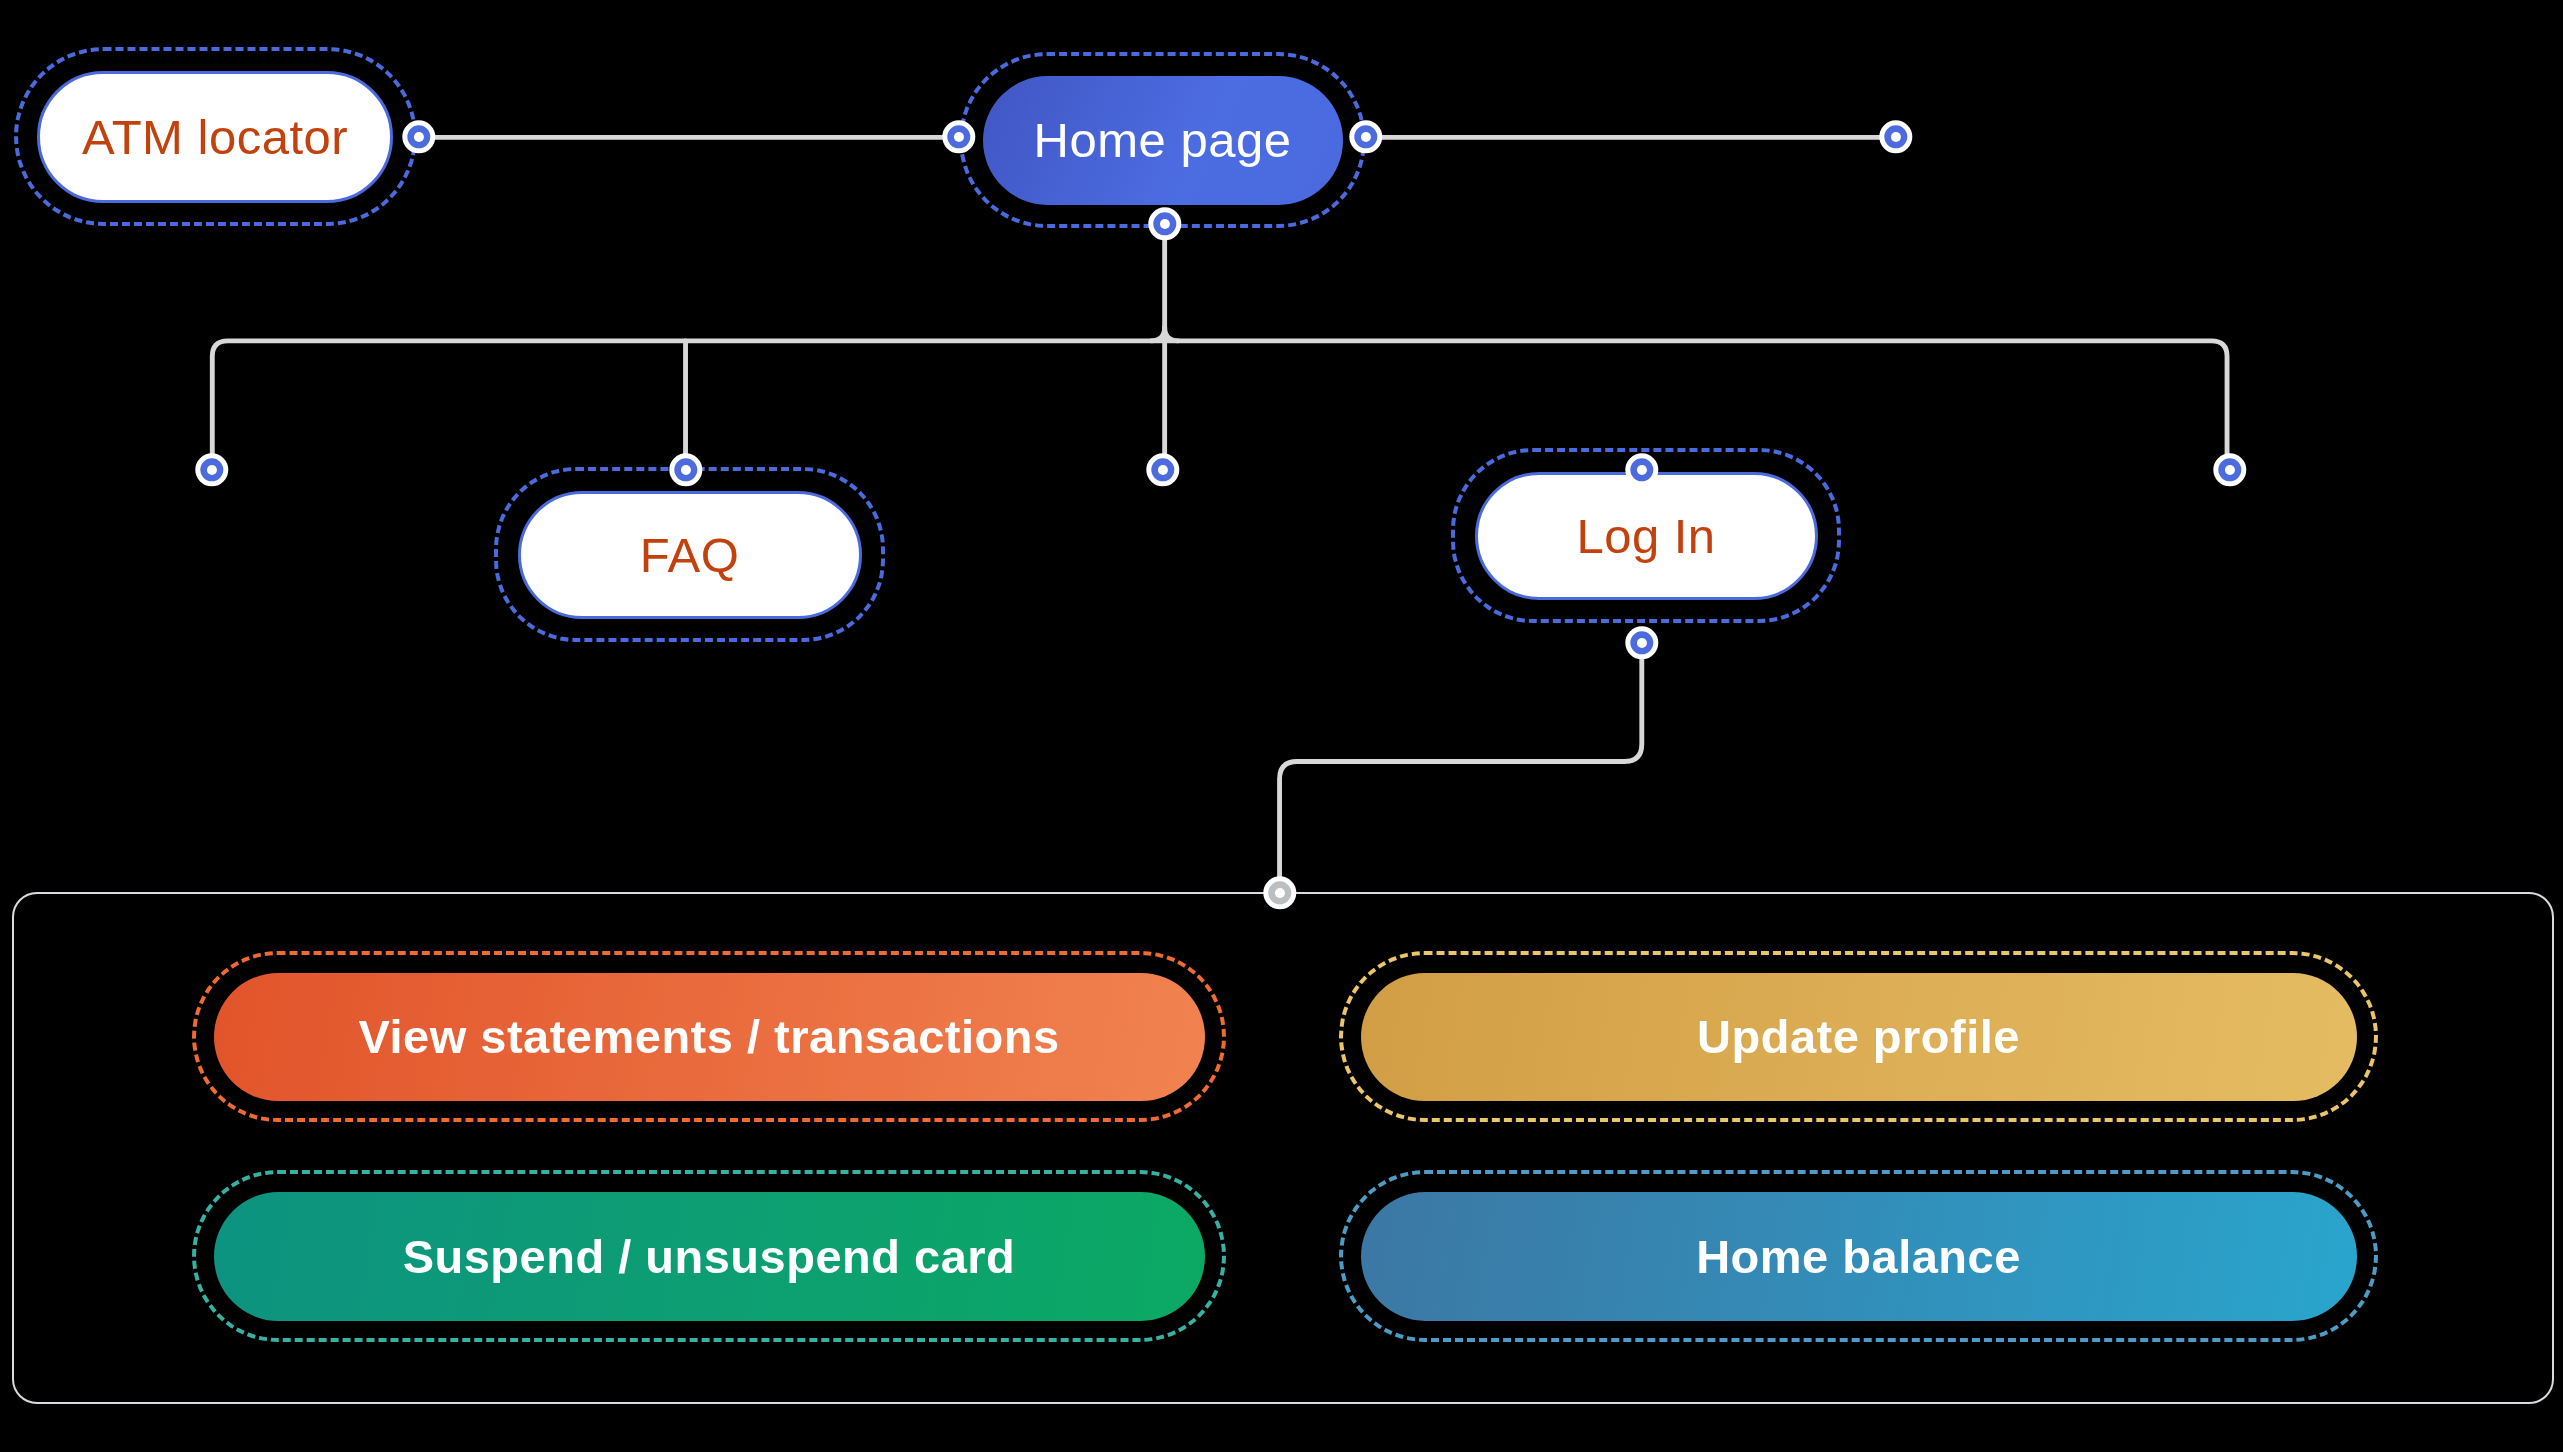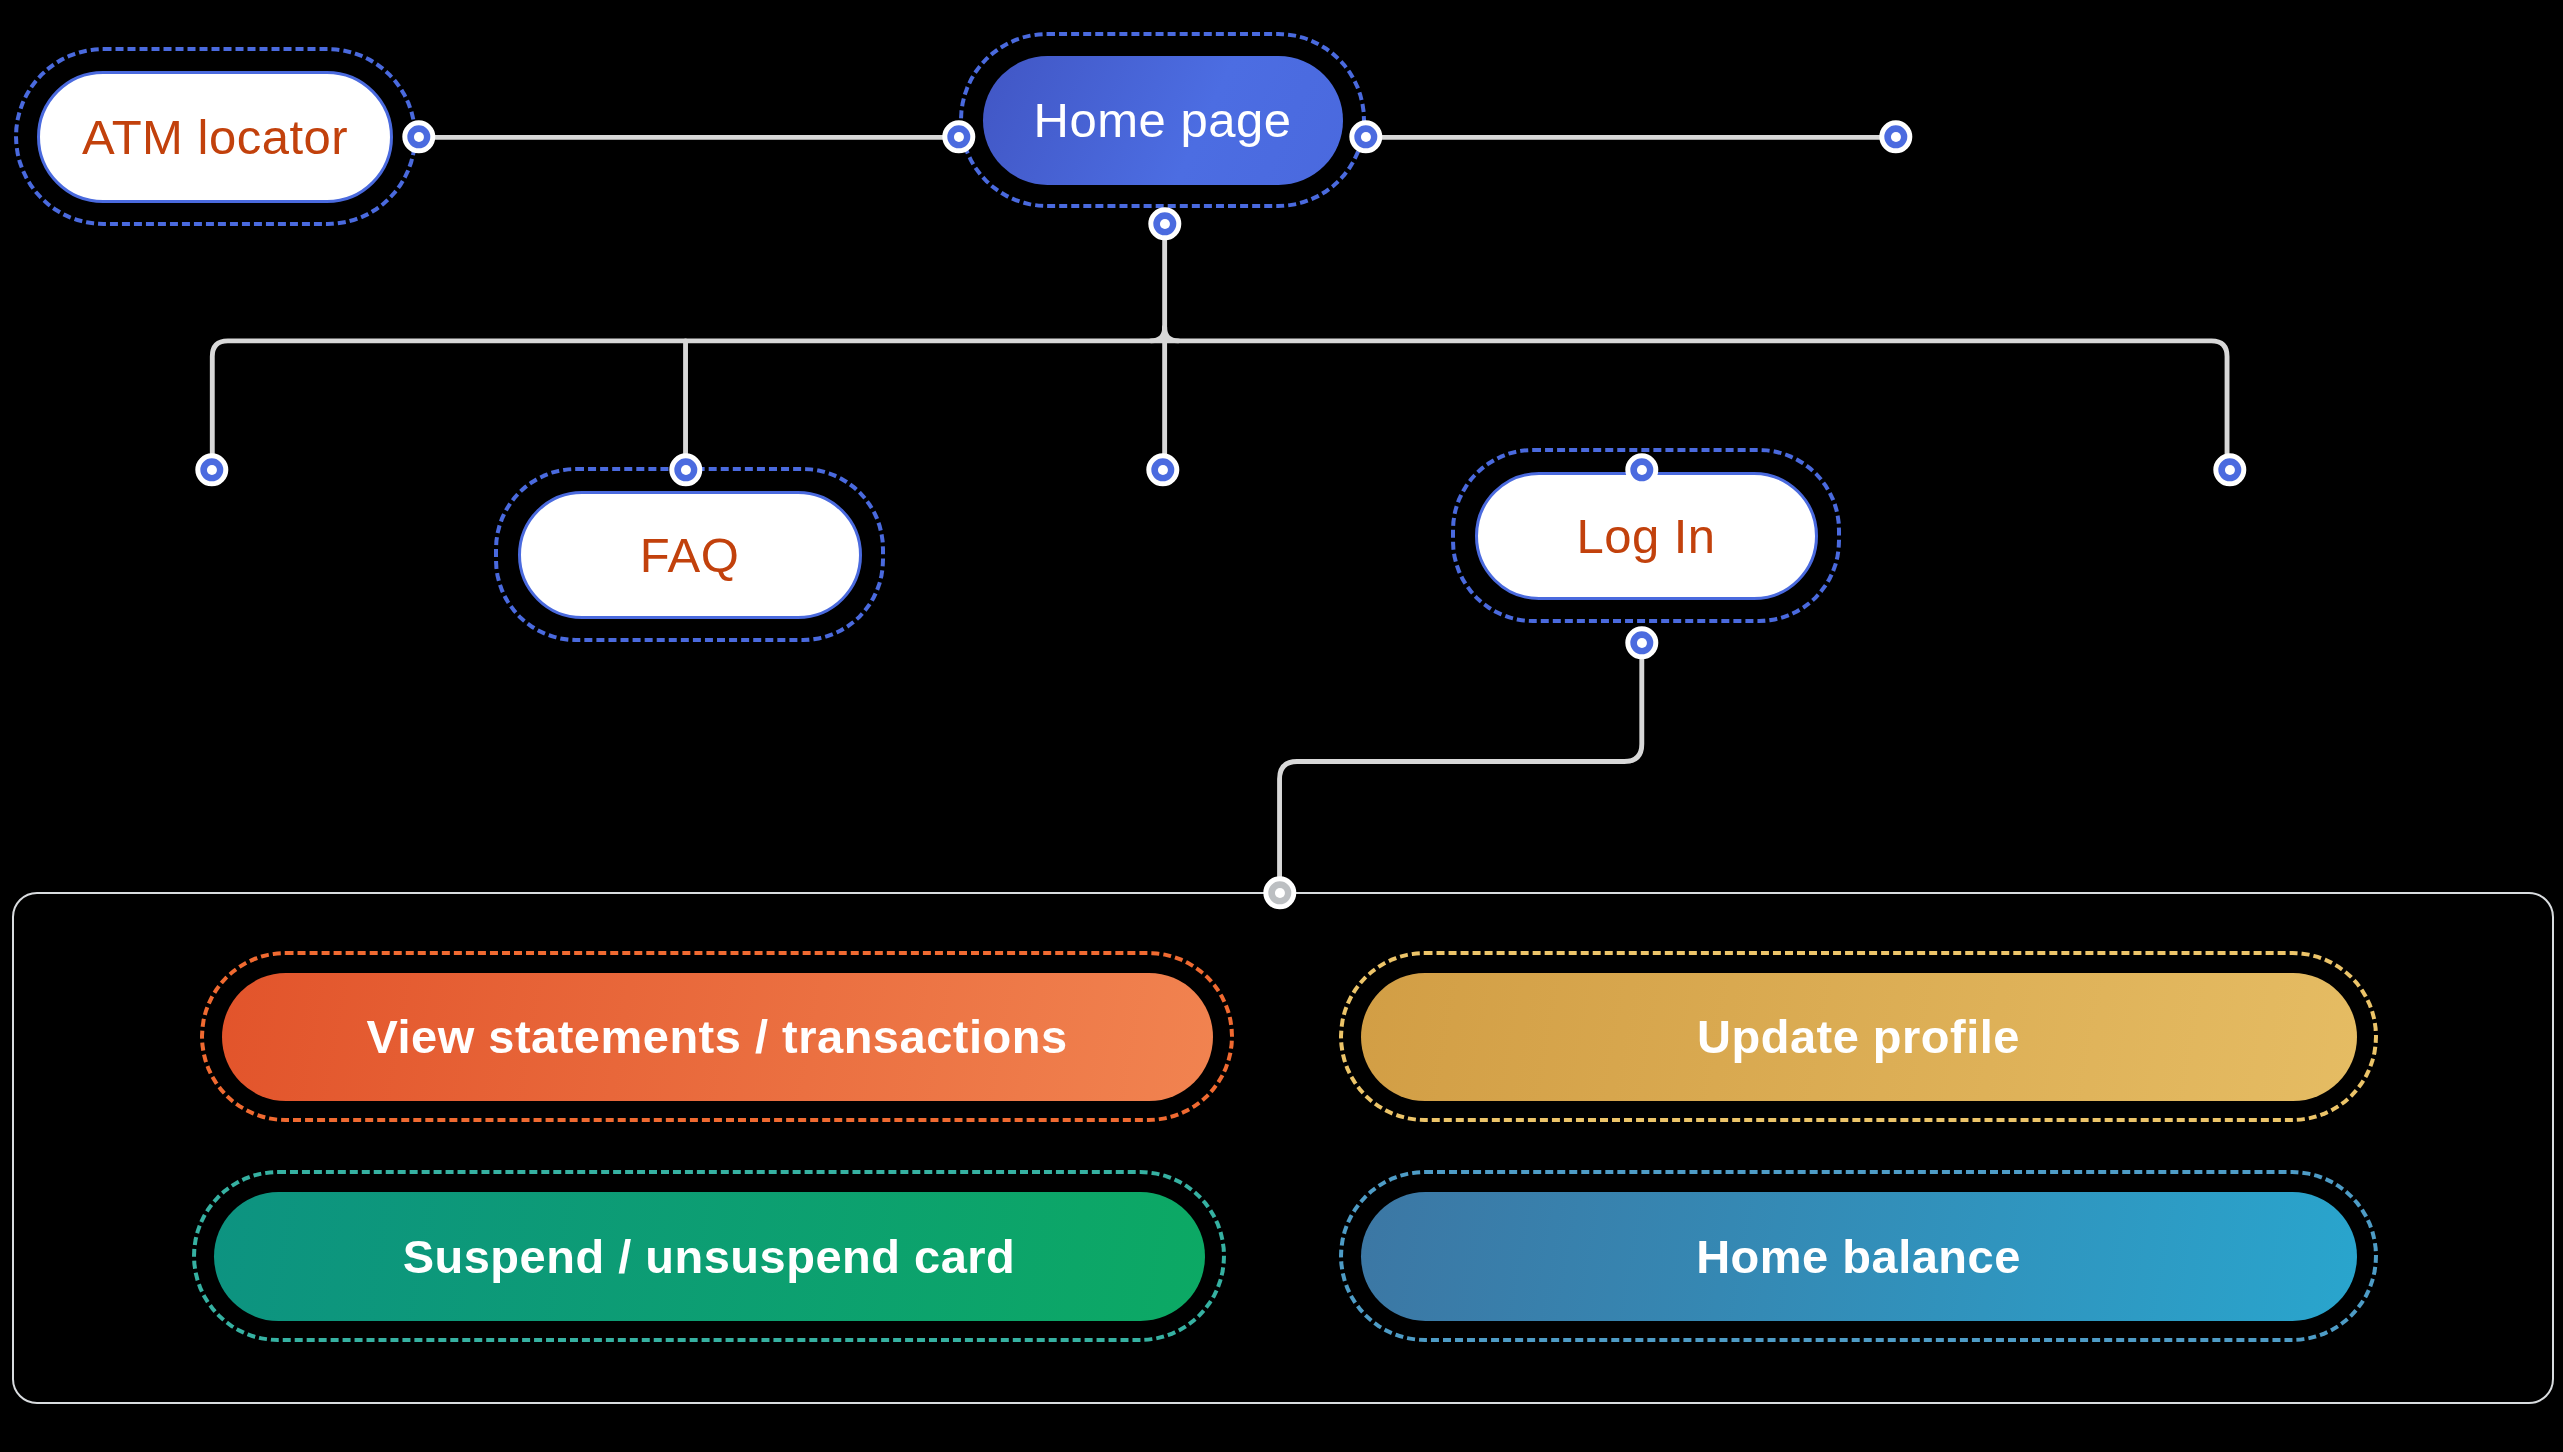--- a/index.html
+++ b/index.html
@@ -92,39 +92,39 @@
       <path d="M 1182 350 Q 1196 350 1196 336"></path>
       <path d="M 1210 350 Q 1196 350 1196 336"></path>
       <path d="M 1686 660 V 764 Q 1686 782 1668 782 H 1332 Q 1314 782 1314 800 V 916"></path>
     </g>
   </svg>
 
   <div class="nwrap" style="left:13.6px;top:47px;width:403px;height:179px">
     <div class="pill">ATM locator</div>
   </div>
 
-  <div class="nwrap" style="left:959px;top:32px;width:407px;height:176px">
+  <div class="nwrap" style="left:959px;top:52px;width:407px;height:176px">
     <div class="pill home">Home page</div>
   </div>
 
 
 
   <div class="nwrap r2" style="left:494px;top:467px;width:391px;height:175px">
     <div class="pill">FAQ</div>
   </div>
 
 
   <div class="nwrap r2" style="left:1451px;top:448px;width:390px;height:175px">
     <div class="pill">Log In</div>
   </div>
 
 
   <div class="panel"></div>
 
-  <div class="awrap orange" style="left:200px;top:951px;width:1034px;height:171px">
+  <div class="awrap orange" style="left:192px;top:951px;width:1034px;height:171px">
     <div class="apill orange">View statements / transactions</div>
   </div>
 
   <div class="awrap gold" style="left:1339px;top:951px;width:1039px;height:171px">
     <div class="apill gold">Update profile</div>
   </div>
 
   <div class="awrap green" style="left:192px;top:1170px;width:1034px;height:172px">
     <div class="apill green">Suspend / unsuspend card</div>
   </div>

